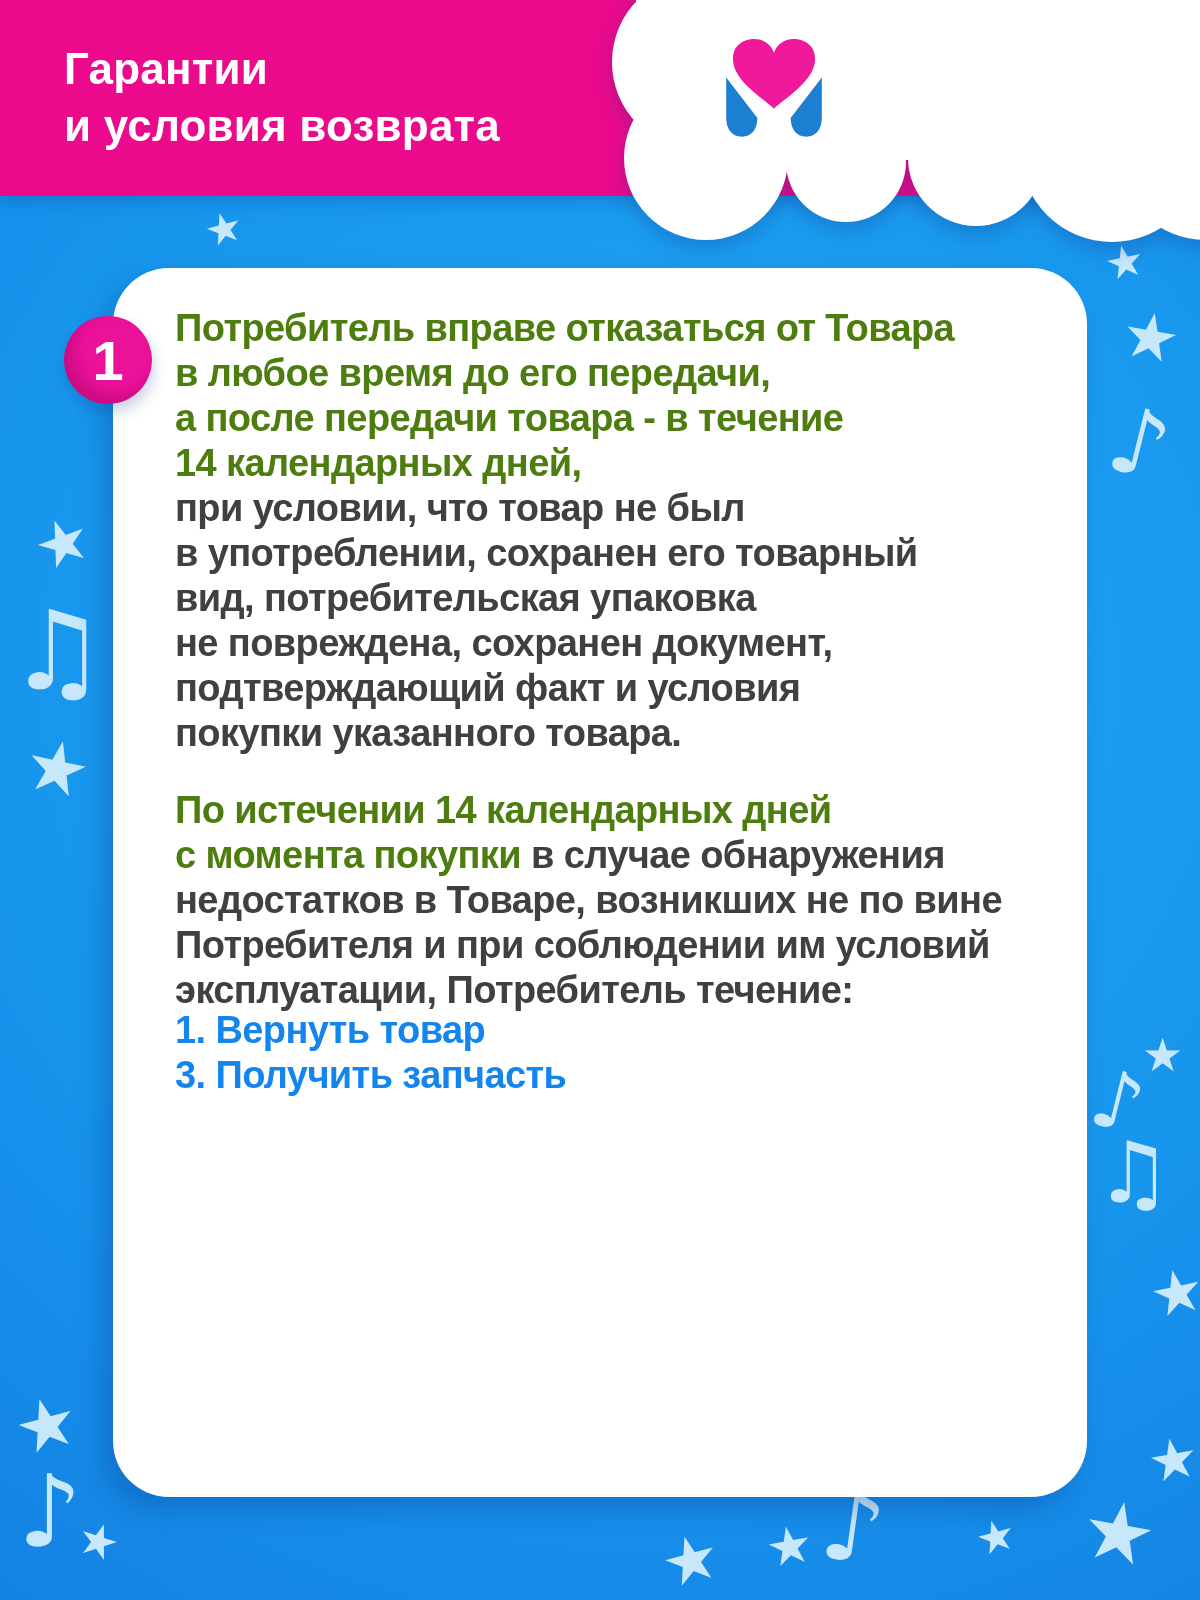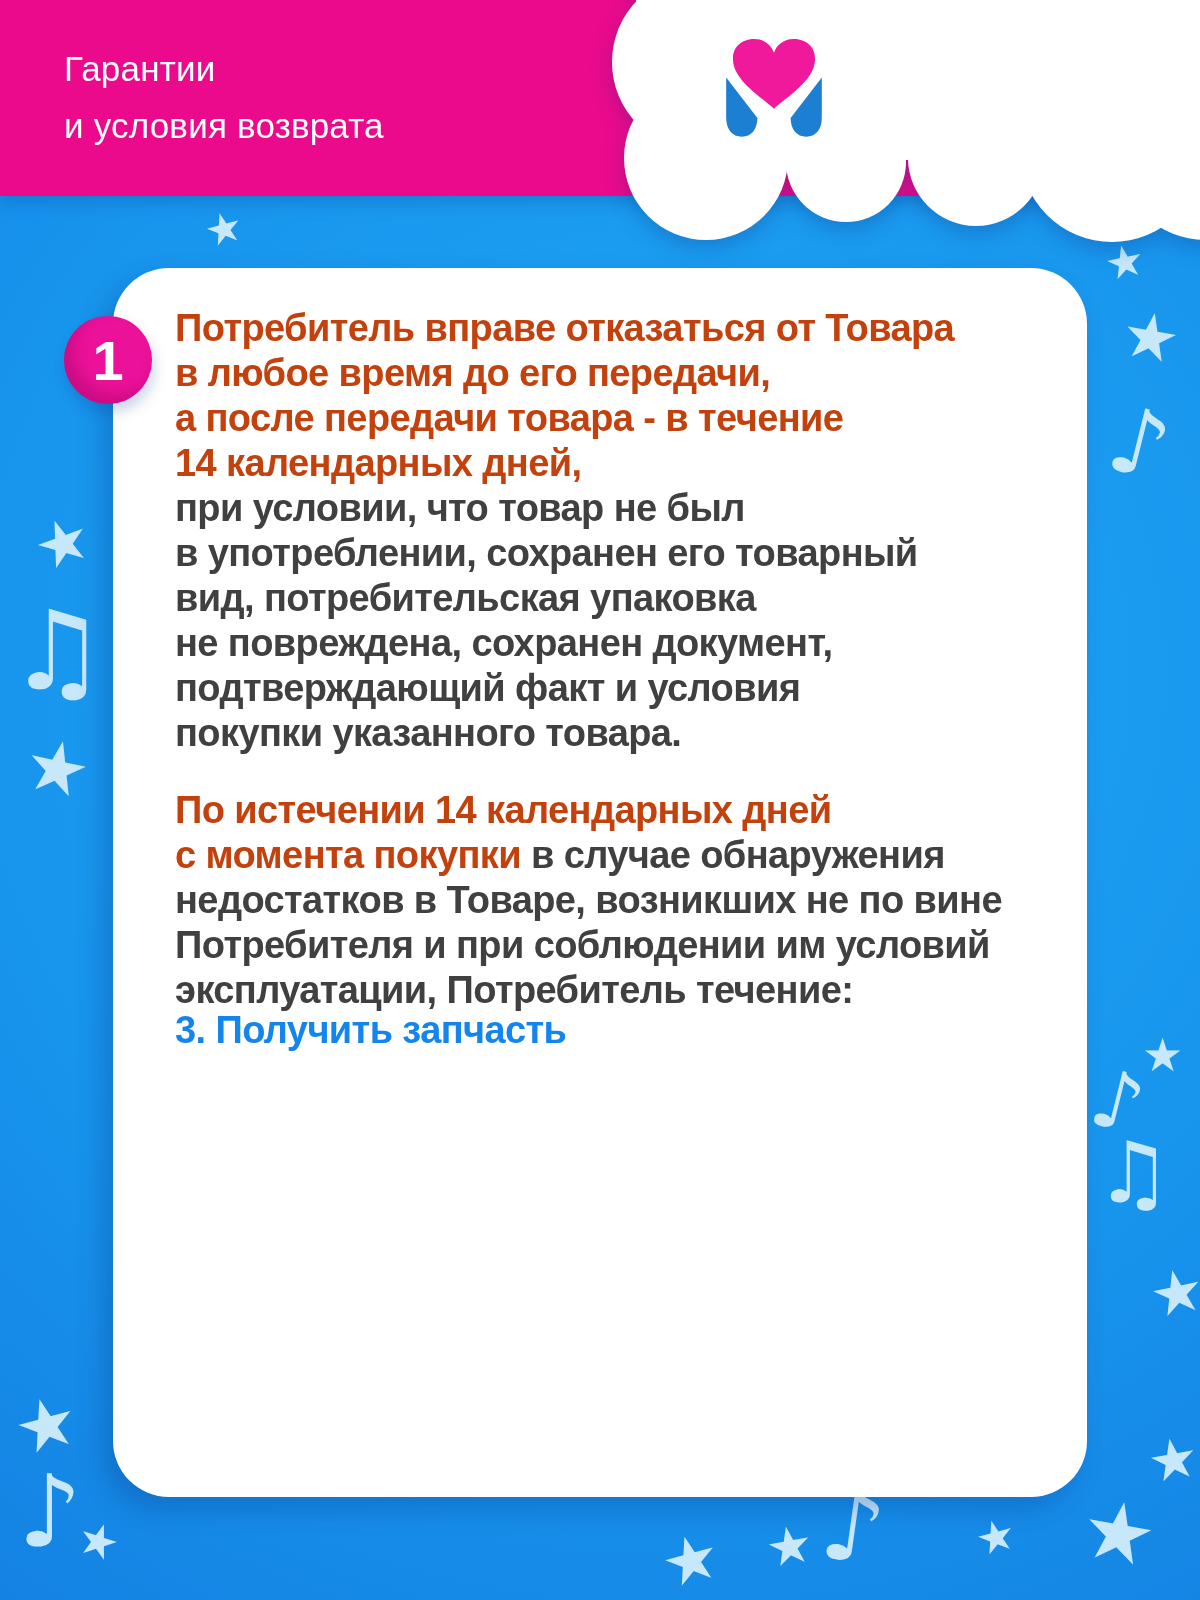--- a/index.html
+++ b/index.html
@@ -18,21 +18,21 @@
   }
 
   
   .band {
     position:absolute; left:0; top:0; width:1200px; height:196px;
     background:#EB0A8C;
     box-shadow:0 5px 16px rgba(10,30,120,0.22);
   }
   .band-title {
     position:absolute; left:64px; top:40px;
-    font-size:35px; font-weight:normal; color:#FFFFFF;
+    font-size:44px; font-weight:bold; color:#FFFFFF;
     line-height:57px; white-space:pre-line; letter-spacing:0.2px;
   }
 
   
   .cloud { position:absolute; left:0; top:0; width:1200px; height:300px;
            filter:drop-shadow(0 8px 10px rgba(10,40,120,0.25)); }
   .cp { position:absolute; background:#FFFFFF; border-radius:50%; }
   .cp-lobe  { left:612px; top:-26px; width:176px; height:176px; }
   .cp-body  { left:636px; top:-90px; width:564px; height:250px; border-radius:0; }
   .cp-b1 { left:624px; top:76px;  width:164px; height:164px; }
@@ -55,21 +55,21 @@
     position:absolute; left:113px; top:268px; width:974px; height:1229px;
     background:#FFFFFF; border-radius:56px;
     box-shadow:-10px 12px 26px rgba(8,50,130,0.28);
   }
 
   .para, .list-item {
     position:absolute; left:62px; width:900px;
     font-size:38px; font-weight:bold; line-height:45px;
     letter-spacing:-0.6px; white-space:pre-line;
   }
-  .hl   { color:#c2410c; }
+  .hl   { color:#4d7c0f; }
   .navy { color:#404040; }
   .p1 { top:38px; }
   .p2 { top:520px; }
   .options { position:absolute; left:62px; top:740px; width:900px; }
   .list-item { position:static; display:block; color:#1585EE; }
   .p3 { top:912px; }
 
   
   .badge {
     position:absolute; left:64px; top:316px; width:88px; height:88px;
@@ -140,20 +140,21 @@
 подтверждающий факт и условия
 покупки указанного товара.</span></div>
 
     <div class="para p2"><span class="hl">По истечении 14 календарных дней
 с момента покупки </span><span class="navy">в случае обнаружения
 недостатков в Товаре, возникших не по вине
 Потребителя и при соблюдении им условий
 эксплуатации, Потребитель течение:</span></div>
 
     <div class="options">
+      <div class="list-item">1. Вернуть товар</div>
       <div class="list-item">3. Получить запчасть</div>
     </div>
 
   </div>
 
   <div class="badge">
     <span>1</span>
   </div>
 
 </div>

